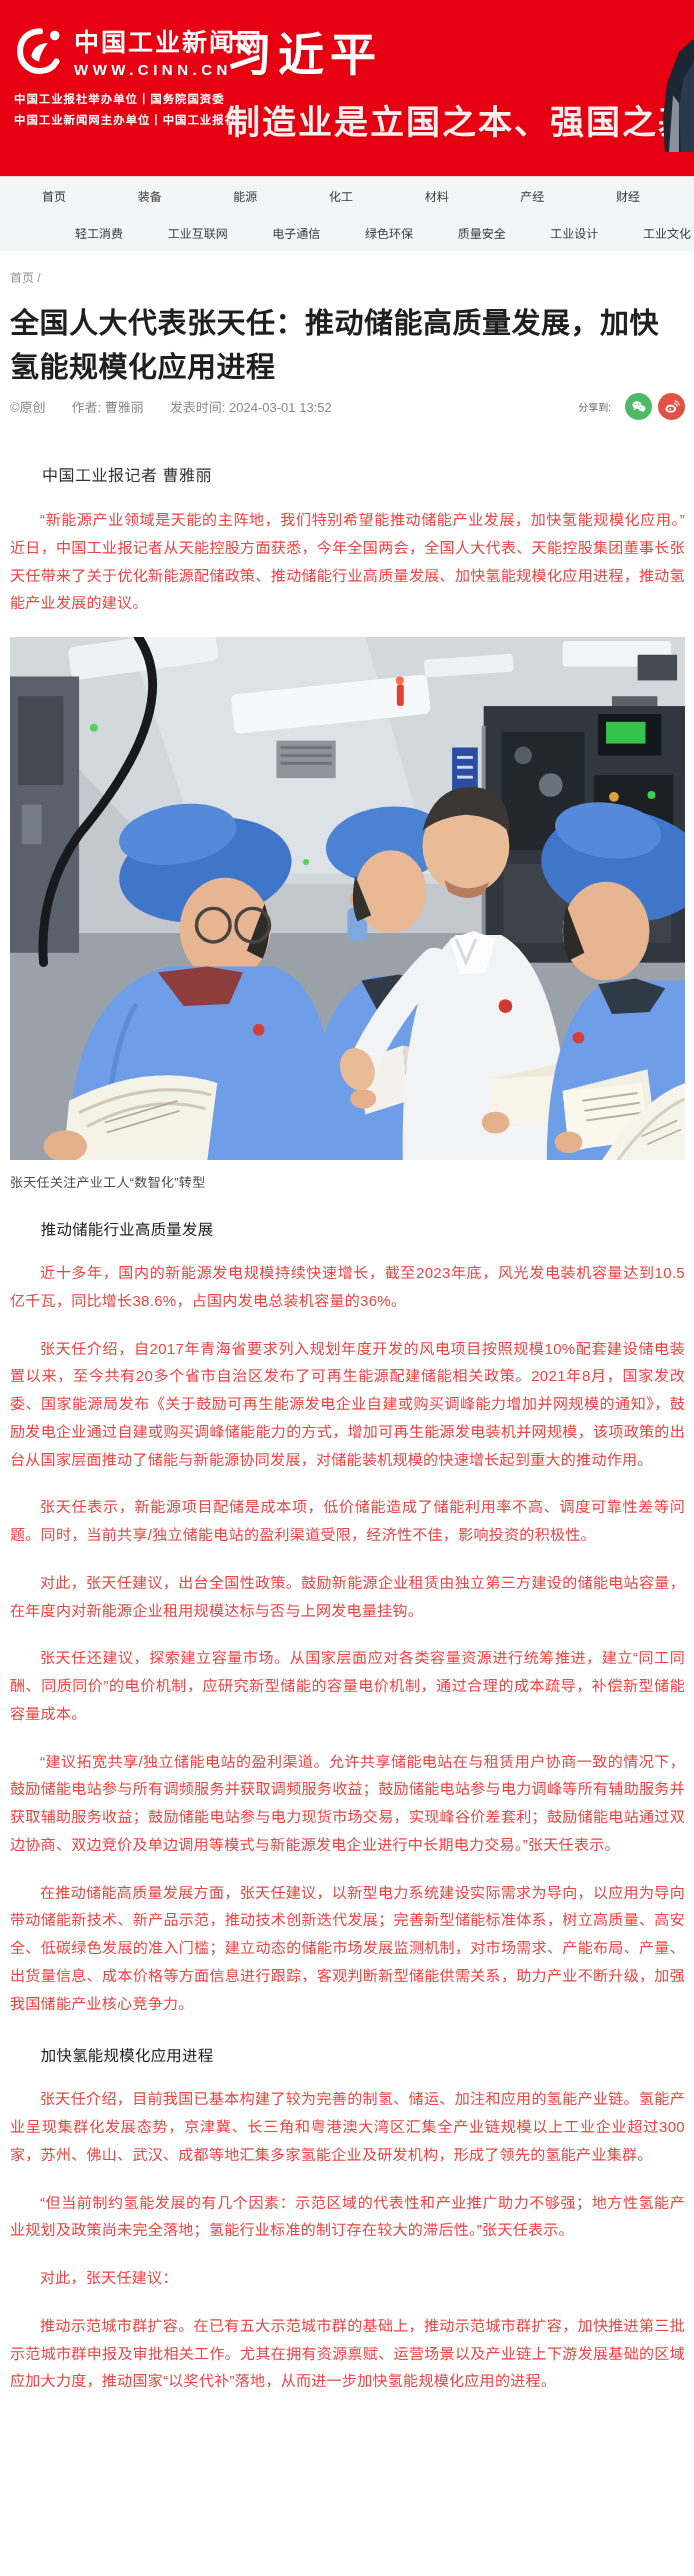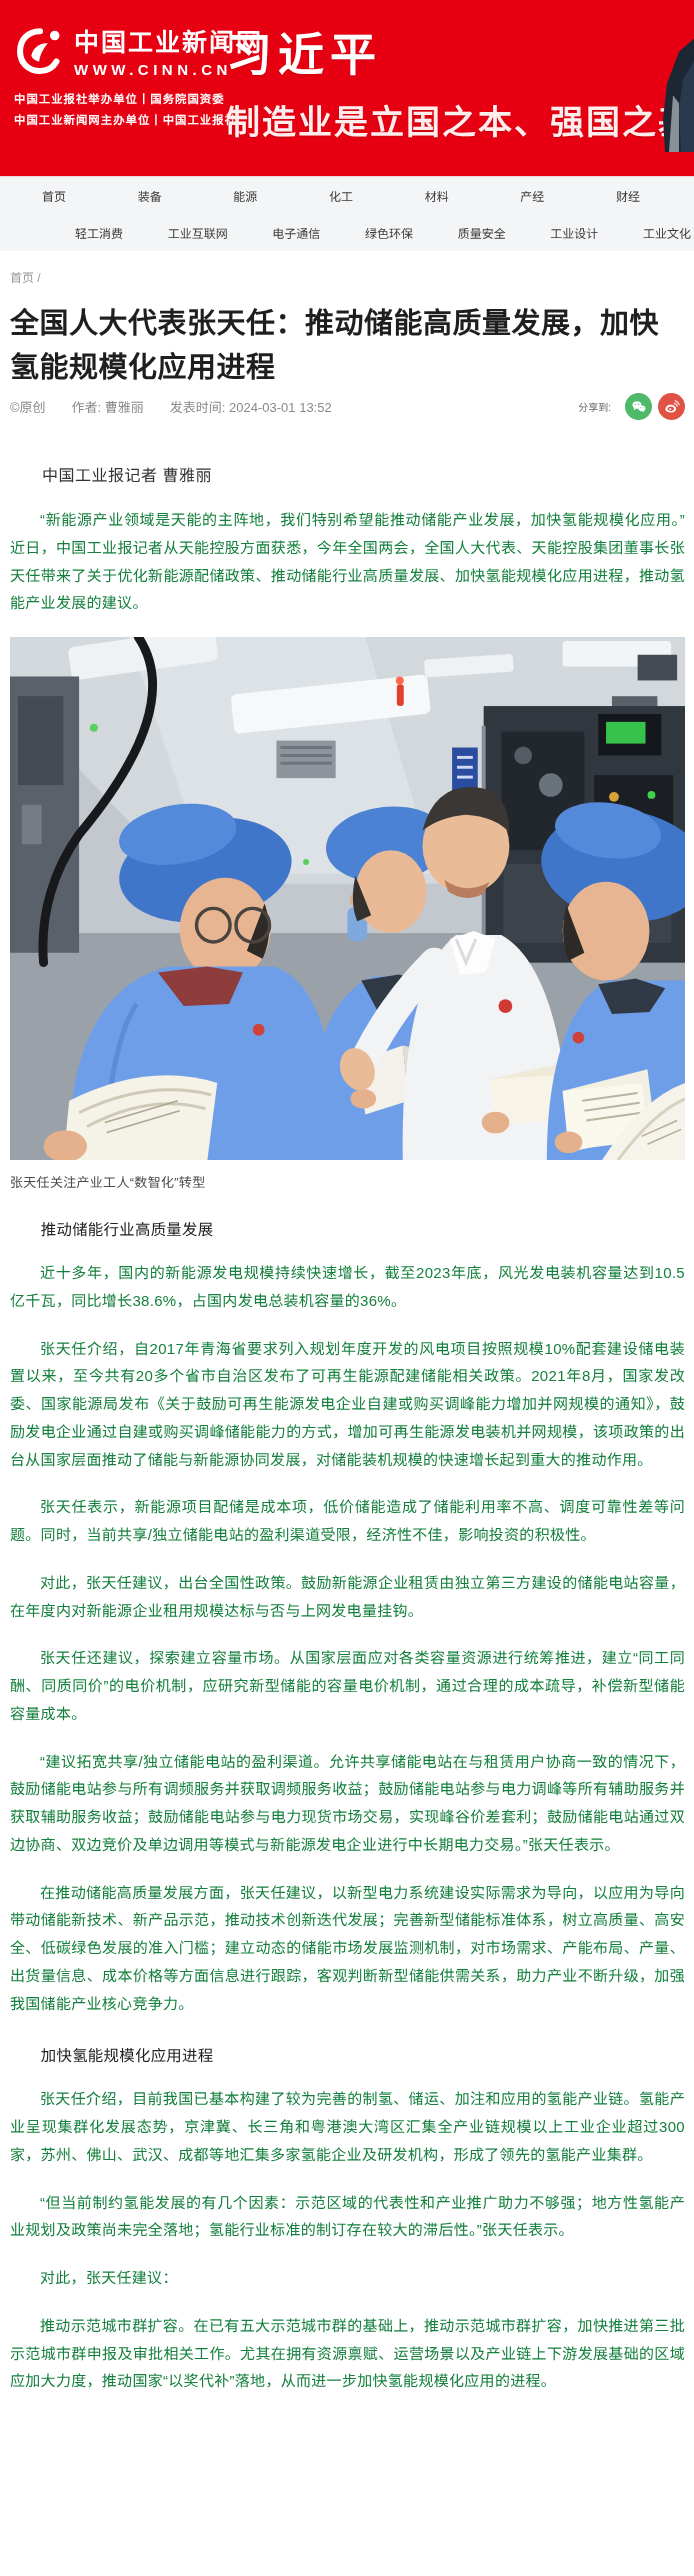--- a/index.html
+++ b/index.html
@@ -40,21 +40,21 @@
   .meta-row .spacer { flex:1; }
   .share-label { font-size:10px; color:#666; margin-right:8px; }
   .share-btn { width:27px; height:27px; border-radius:50%; display:inline-flex; align-items:center;
                justify-content:center; margin-left:6px; cursor:pointer; }
   .share-btn.wechat { background:#4fb96a; }
   .share-btn.weibo  { background:#e05244; }
   .share-btn svg { display:block; }
 
   .byline { margin-top:30px; font-size:16px; color:#333; text-indent:2em; letter-spacing:0.5px; }
 
-  .article-body p, .lead-p { font-size:15px; line-height:1.85; color:#15803d; text-indent:2em;
+  .article-body p, .lead-p { font-size:15px; line-height:1.85; color:#ef4444; text-indent:2em;
                              margin-top:20px; letter-spacing:0.3px; text-align:justify; }
   .article-body h3 { font-size:15.4px; color:#222; font-weight:normal; text-indent:2em;
                      margin-top:26px; letter-spacing:0.3px; }
 
   figure.article-photo { margin-top:20px; }
   figure.article-photo svg { display:block; width:100%; height:auto; background:#aab0b8; }
   figcaption.photo-caption { margin-top:12px; font-size:13px; color:#4a4a4a; letter-spacing:0.3px; }
 </style>
 </head>
 <body>

